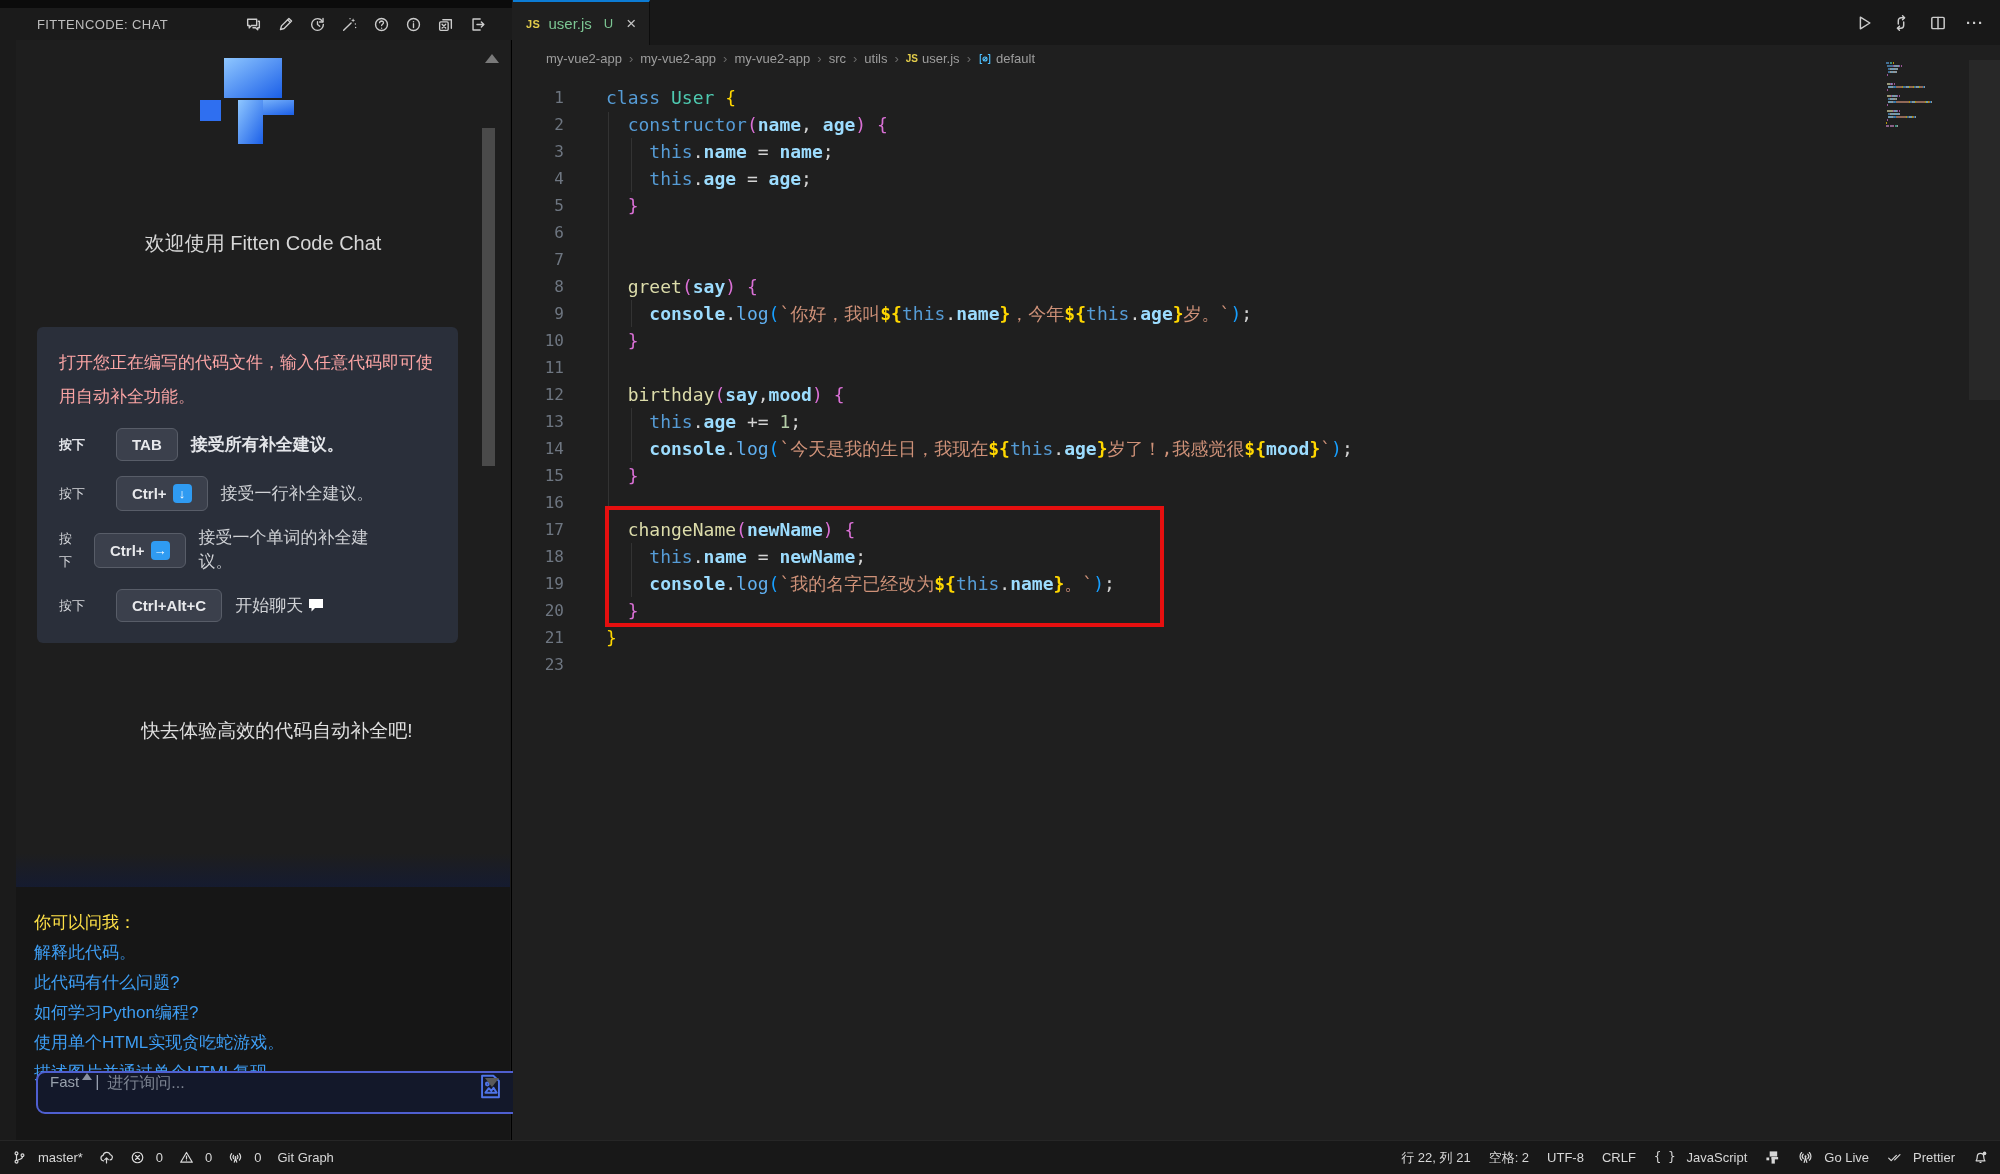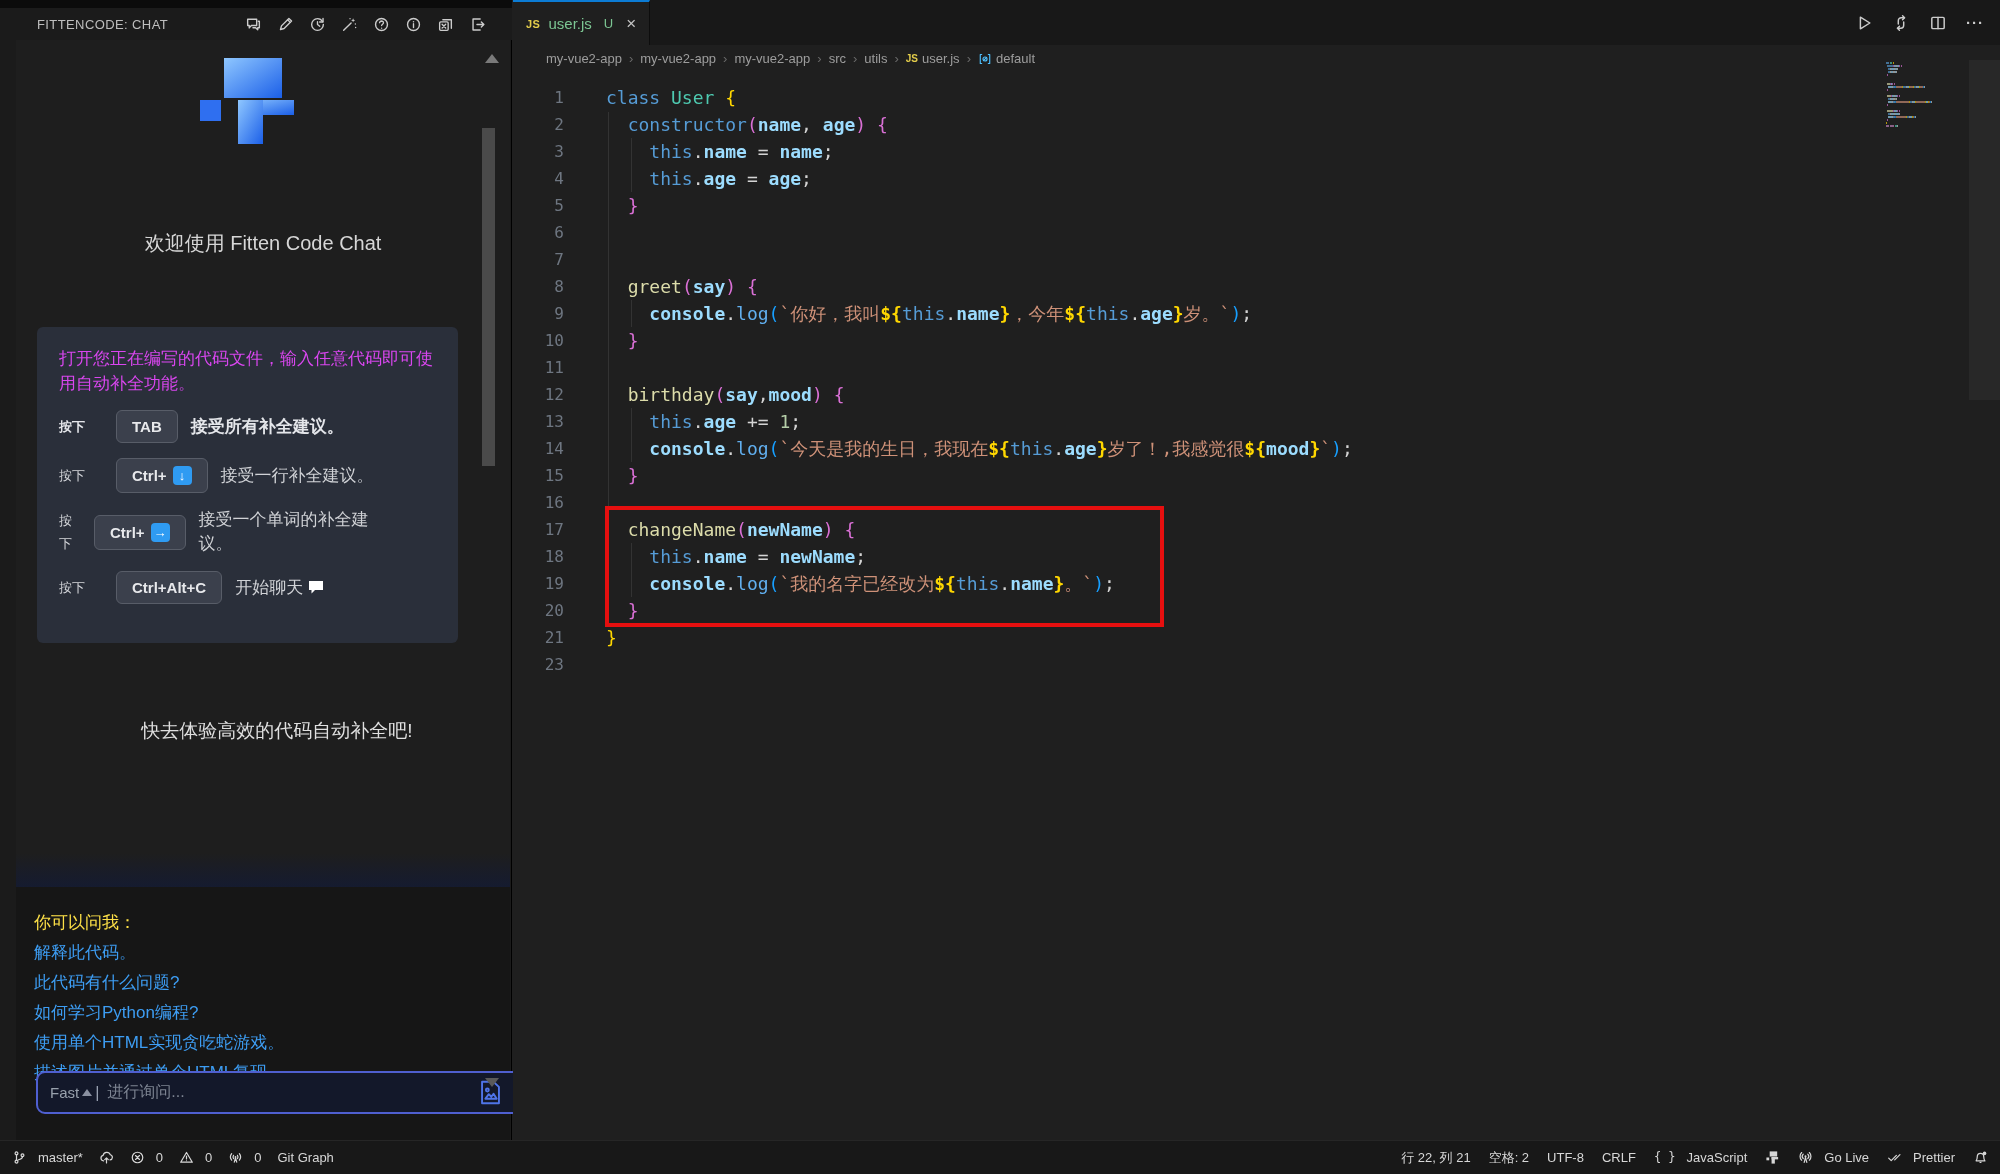--- a/index.html
+++ b/index.html
@@ -13,39 +13,39 @@
   #side-header { position:absolute; left:0; top:8px; width:512px; height:32px; background:#1b1b1b; display:flex; align-items:center; }
   #side-title { margin-left:37px; font-size:13px; letter-spacing:.4px; color:#bdbdbd; white-space:nowrap; }
   #side-toolbar { margin-left:auto; margin-right:26px; display:flex; gap:15px; align-items:center; }
   .tbico { width:17px; height:17px; color:#cccccc; cursor:pointer; }
   .tbico svg { width:100%; height:100%; display:block; }
 
   #side-content { position:absolute; left:16px; top:40px; width:494px; height:847px; background:#1e1e1e; }
   #fitten-logo { position:absolute; left:184px; top:18px; width:96px; height:86px; }
   #welcome-title { position:absolute; left:0; top:190px; width:100%; text-align:center; font-size:20px; color:#d6d6d6; }
   #tip-card { position:absolute; left:21px; top:287px; width:421px; height:316px; background:#2a2f3a; border-radius:6px; padding:19px 22px; }
-  #tip-text { font-size:17px; line-height:25px; color:#d946ef; }
+  #tip-text { font-size:17px; line-height:34px; color:#fca5a5; }
   #shortcuts { margin-top:14px; display:flex; flex-direction:column; gap:15px; }
   .sc-row { display:flex; align-items:center; gap:13px; }
   .sc-prefix { width:44px; flex:none; font-size:13px; color:#d6d8dc; line-height:23px; }
   .sc-row.em .sc-prefix, .sc-row.em .sc-desc { font-weight:700; color:#e4e6ea; }
   .sc-row.wrap .sc-prefix { width:22px; }
   .sc-row.wrap .sc-desc { max-width:198px; }
   .key { display:inline-flex; align-items:center; gap:6px; background:#3b404c; border:1px solid #585d68; border-radius:6px; padding:7px 15px; font-family:"Liberation Sans",sans-serif; font-size:15px; font-weight:700; color:#e8e9ec; white-space:nowrap; }
   .arrowbox { display:inline-flex; align-items:center; justify-content:center; width:19px; height:19px; border-radius:4px; background:var(--key-blue); color:#fff; font-size:13px; font-weight:700; }
   .sc-desc { font-size:17px; line-height:24px; color:#d0d2d6; }
   .chatico { width:18px; height:16px; display:inline-block; vertical-align:-2px; margin-left:4px; }
   #cta-text { position:absolute; left:14px; top:678px; width:100%; text-align:center; font-size:19px; color:#dfdfdf; }
   #side-fade { position:absolute; left:0; bottom:0; width:100%; height:34px; background:linear-gradient(180deg, rgba(21,27,48,0), #151b30); }
 
   #side-chat { position:absolute; left:16px; top:887px; width:494px; height:253px; background:#161616; }
   #ask-heading { margin:24px 16px 4px 18px; font-size:17px; color:#fde047; }
   #suggestions { margin-left:18px; display:flex; flex-direction:column; }
   .sug-link { font-size:17px; line-height:30px; color:var(--link); text-decoration:none; cursor:pointer; width:fit-content; }
-  #chat-input { position:absolute; left:20px; top:184px; width:516px; height:43px; border:2px solid #4f5fd0; border-radius:9px; background:#13182a; display:flex; align-items:center; padding:0 10px 0 12px; }
+  #chat-input { position:absolute; left:20px; top:184px; width:516px; height:43px; border:2px solid #4f5fd0; border-radius:9px; background:#13182a; display:flex; align-items:flex-start; padding:0 10px 0 12px; }
   #mode-label { font-size:15px; color:#98a0ac; }
   .tri-up-small { display:inline-block; width:0; height:0; border-left:5px solid transparent; border-right:5px solid transparent; border-bottom:7px solid #8a90a0; margin:0 3px 1px 3px; }
   #mode-divider { color:#9aa2b2; font-size:16px; margin-right:8px; }
   #input-placeholder { font-size:16px; color:#7d8492; flex:1; }
   .inico { width:27px; height:27px; color:var(--icon-blue); margin-left:9px; cursor:pointer; }
   .inico svg { width:100%; height:100%; display:block; }
 
   
   #sb-up { position:absolute; left:485px; top:54px; width:0; height:0; border-left:7px solid transparent; border-right:7px solid transparent; border-bottom:9px solid #7a7a7a; }
   #sb-thumb { position:absolute; left:482px; top:128px; width:13px; height:338px; background:#4a4a4a; }

